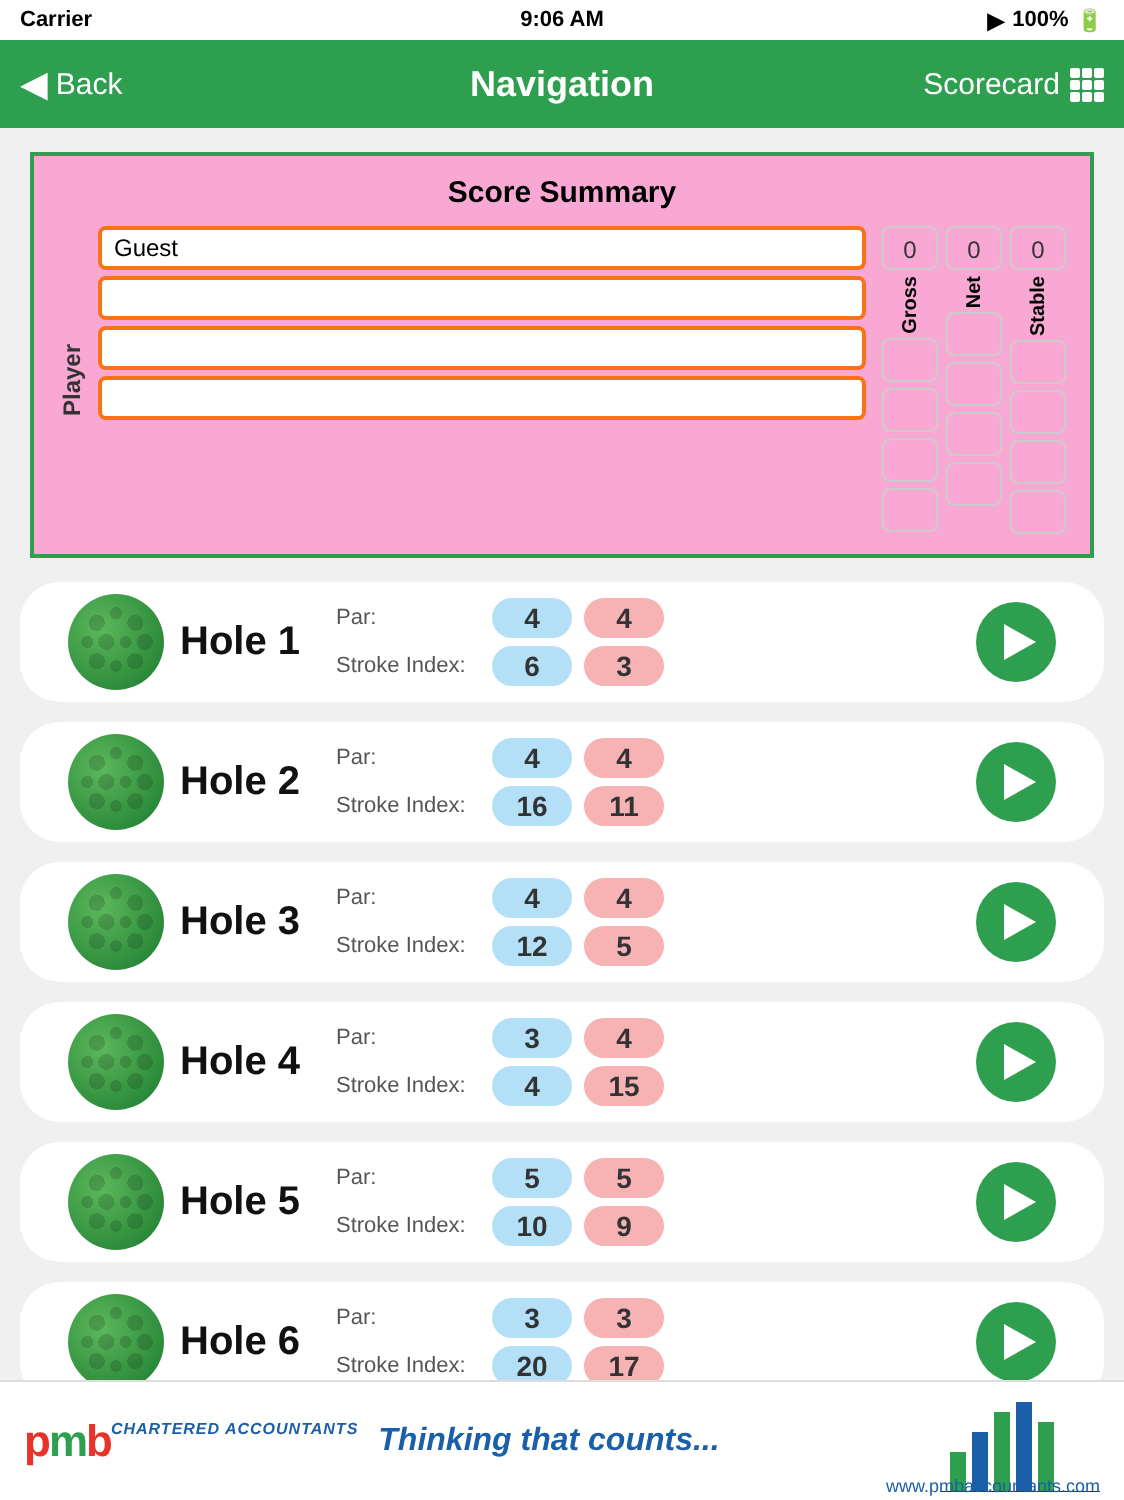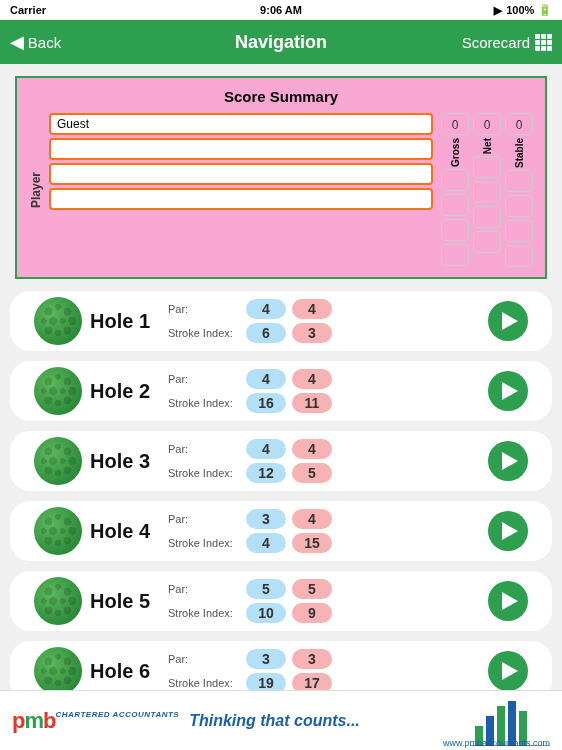--- a/index.html
+++ b/index.html
@@ -493,21 +493,21 @@
       <div class="hole-ball"></div>
       <div class="hole-name">Hole 6</div>
       <div class="hole-stats">
         <div class="hole-stat-row">
           <span class="stat-label">Par:</span>
           <span class="stat-value-blue">3</span>
           <span class="stat-value-pink">3</span>
         </div>
         <div class="hole-stat-row">
           <span class="stat-label">Stroke Index:</span>
-          <span class="stat-value-blue">19</span>
+          <span class="stat-value-blue">20</span>
           <span class="stat-value-pink">17</span>
         </div>
       </div>
       <div class="play-btn">
         <div class="play-triangle"></div>
       </div>
     </div>
   </div>
 
 <div class="ad-banner">

